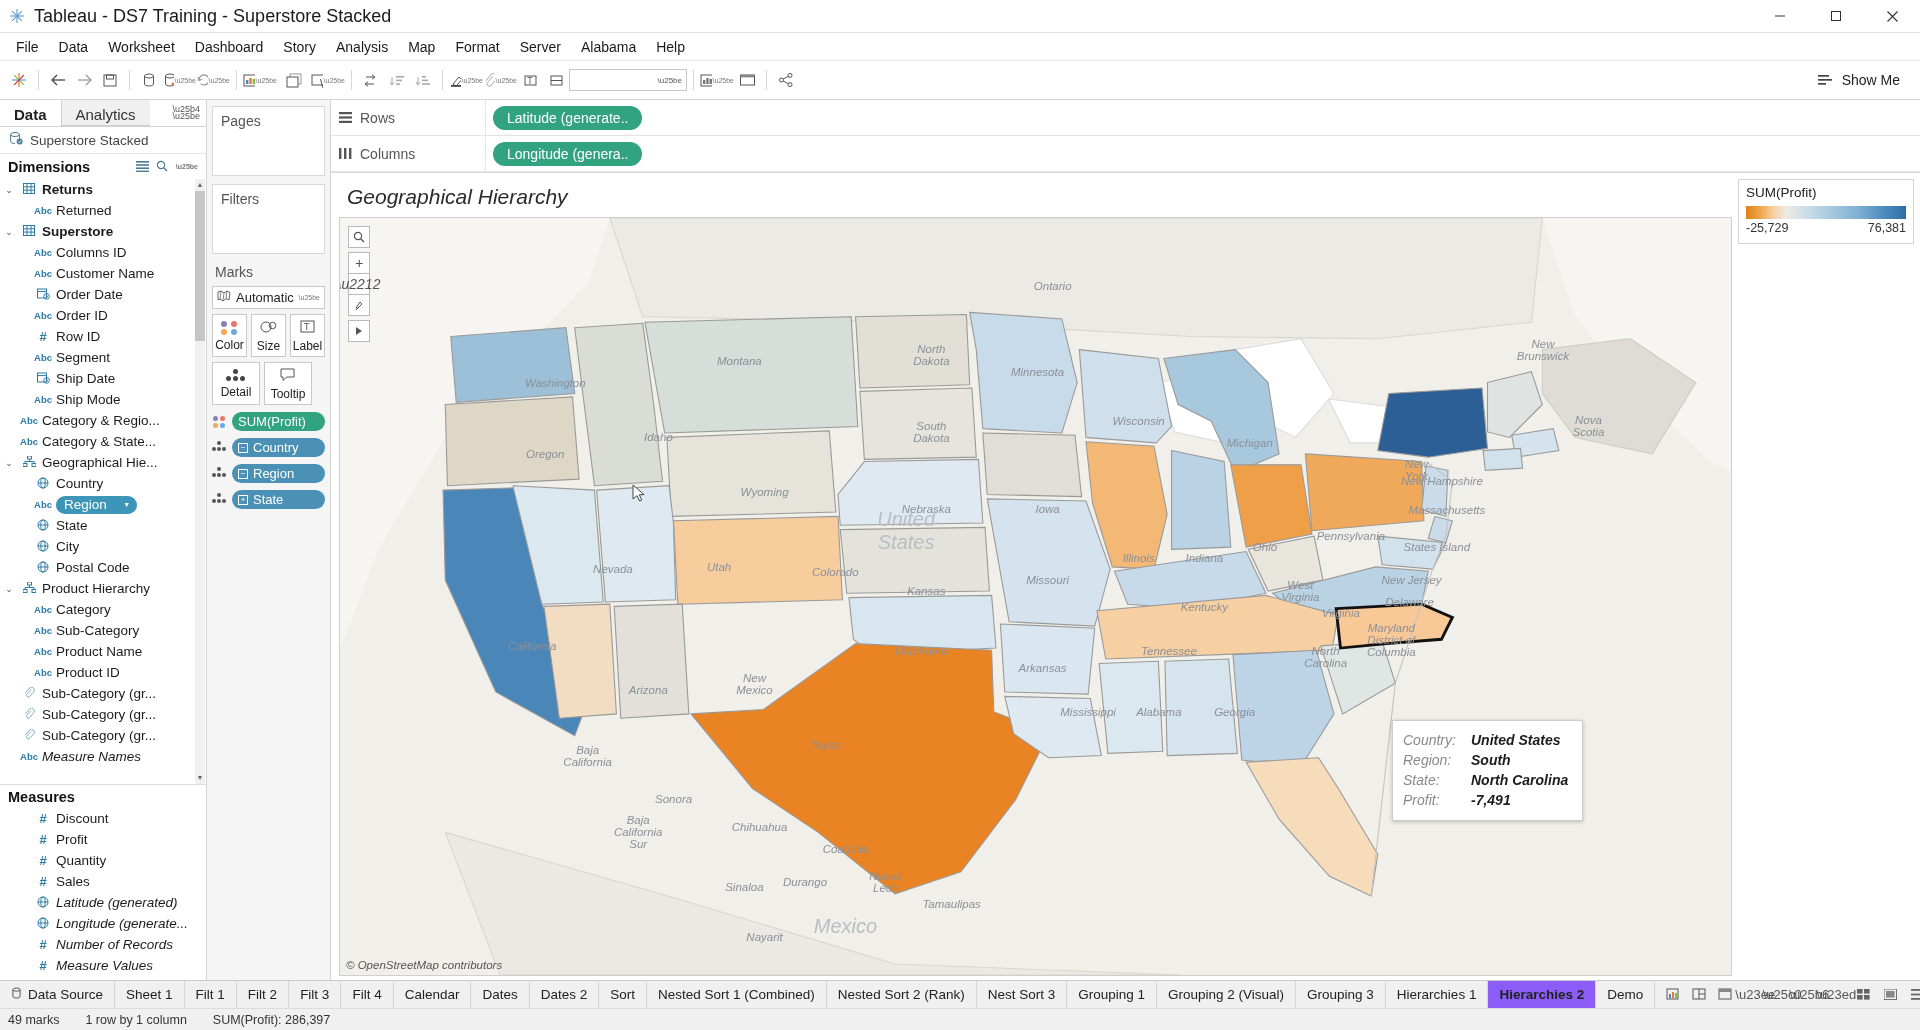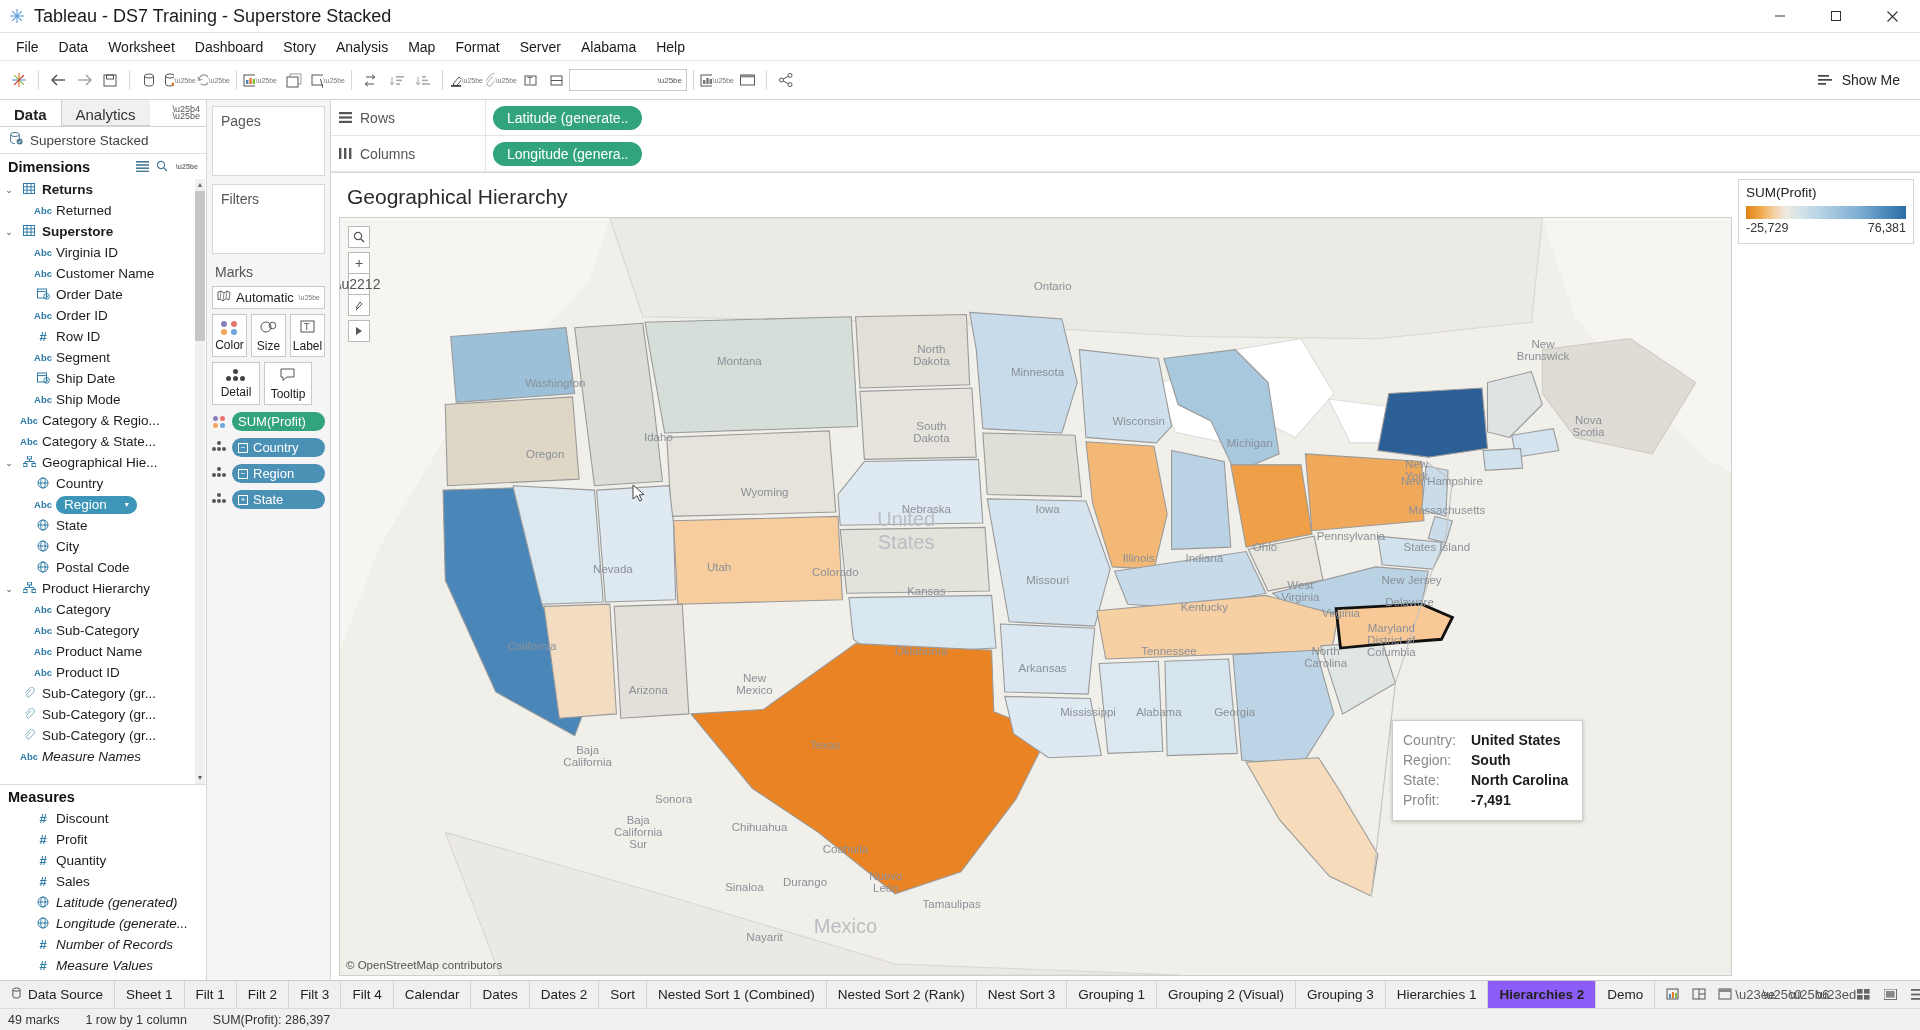--- a/index.html
+++ b/index.html
@@ -94,21 +94,21 @@
 
   
   .sheet { flex:1; display:flex; flex-direction:column; min-width:0; background:#fff; }
   .shelves { background:#fff; border-bottom:1px solid #d8d8d8; }
   .shelf { height:36px; display:flex; align-items:center; border-bottom:1px solid #e4e4e4; }
   .shelf-lbl { width:155px; min-width:155px; display:flex; align-items:center; gap:8px; padding-left:8px; font-size:14px; color:#555; border-right:1px solid #e4e4e4; height:100%;}
   .shelf-pills { flex:1; display:flex; align-items:center; padding-left:7px; }
   .shelf-pill { background:#31a37e; color:#fff; border-radius:12px; padding:4px 14px; font-size:14px; white-space:nowrap;}
 
   .viewwrap { flex:1; display:flex; min-height:0; }
-  .viewarea { flex:1; position:relative; min-width:0; padding:4px 4px 4px 8px; display:flex; flex-direction:column;}
+  .viewarea { flex:1; position:relative; min-width:0; padding:4px 4px 4px 8px; display:flex; flex-direction:column;font-style:italic;}
   .view-title { font-size:21px; color:#2b2b2b; padding:8px 0 8px 8px; }
   .mapbox { flex:1; position:relative; border:1px solid #cfcfcf; overflow:hidden; background:#f0efeb;}
   .legendcol { width:184px; min-width:184px; padding:6px 6px 0 2px; }
   .legend { border:1px solid #d5d5d5; background:#fff; padding:5px 7px 8px 7px;}
   .legend-title { font-size:13.5px; color:#222; margin-bottom:6px;}
   .legend-bar { height:13px; width:100%; background:linear-gradient(to right,#e08214 0%,#f0a64a 9%,#f7cfa0 17%,#eeeae2 25%,#cfe0ea 36%,#a8cae0 52%,#7fb0d3 70%,#4f8cbd 86%,#2e6ca4 100%); }
   .legend-lbls { display:flex; justify-content:space-between; font-size:12.5px; color:#333; margin-top:2px;}
 
   
   .mapctl { position:absolute; left:8px; top:8px; width:22px; }
@@ -420,21 +420,21 @@
                 <line x1="0.5" y1="3.8" x2="11.5" y2="3.8" stroke="#2e7ba6"></line>
                 <line x1="0.5" y1="7.1" x2="11.5" y2="7.1" stroke="#2e7ba6"></line>
                 <line x1="4" y1="0.5" x2="4" y2="10.5" stroke="#2e7ba6"></line>
                 <line x1="8" y1="0.5" x2="8" y2="10.5" stroke="#2e7ba6"></line>
               </svg></span>
             <span class="nm">Superstore</span>
           </div>
           <div class="dp-row lvl1">
             <span class="exp"></span>
             <span class="ic"><span style="font-size:9.5px;font-weight:700;color:#2e7ba6">Abc</span></span>
-            <span class="nm">Virginia ID</span>
+            <span class="nm">Columns ID</span>
           </div>
           <div class="dp-row lvl1">
             <span class="exp"></span>
             <span class="ic"><span style="font-size:9.5px;font-weight:700;color:#2e7ba6">Abc</span></span>
             <span class="nm">Customer Name</span>
           </div>
           <div class="dp-row lvl1">
             <span class="exp"></span>
             <span class="ic"><svg width="13" height="13">
                 <rect x="0.5" y="2" width="9" height="9" fill="none" stroke="#2e7ba6"></rect>

